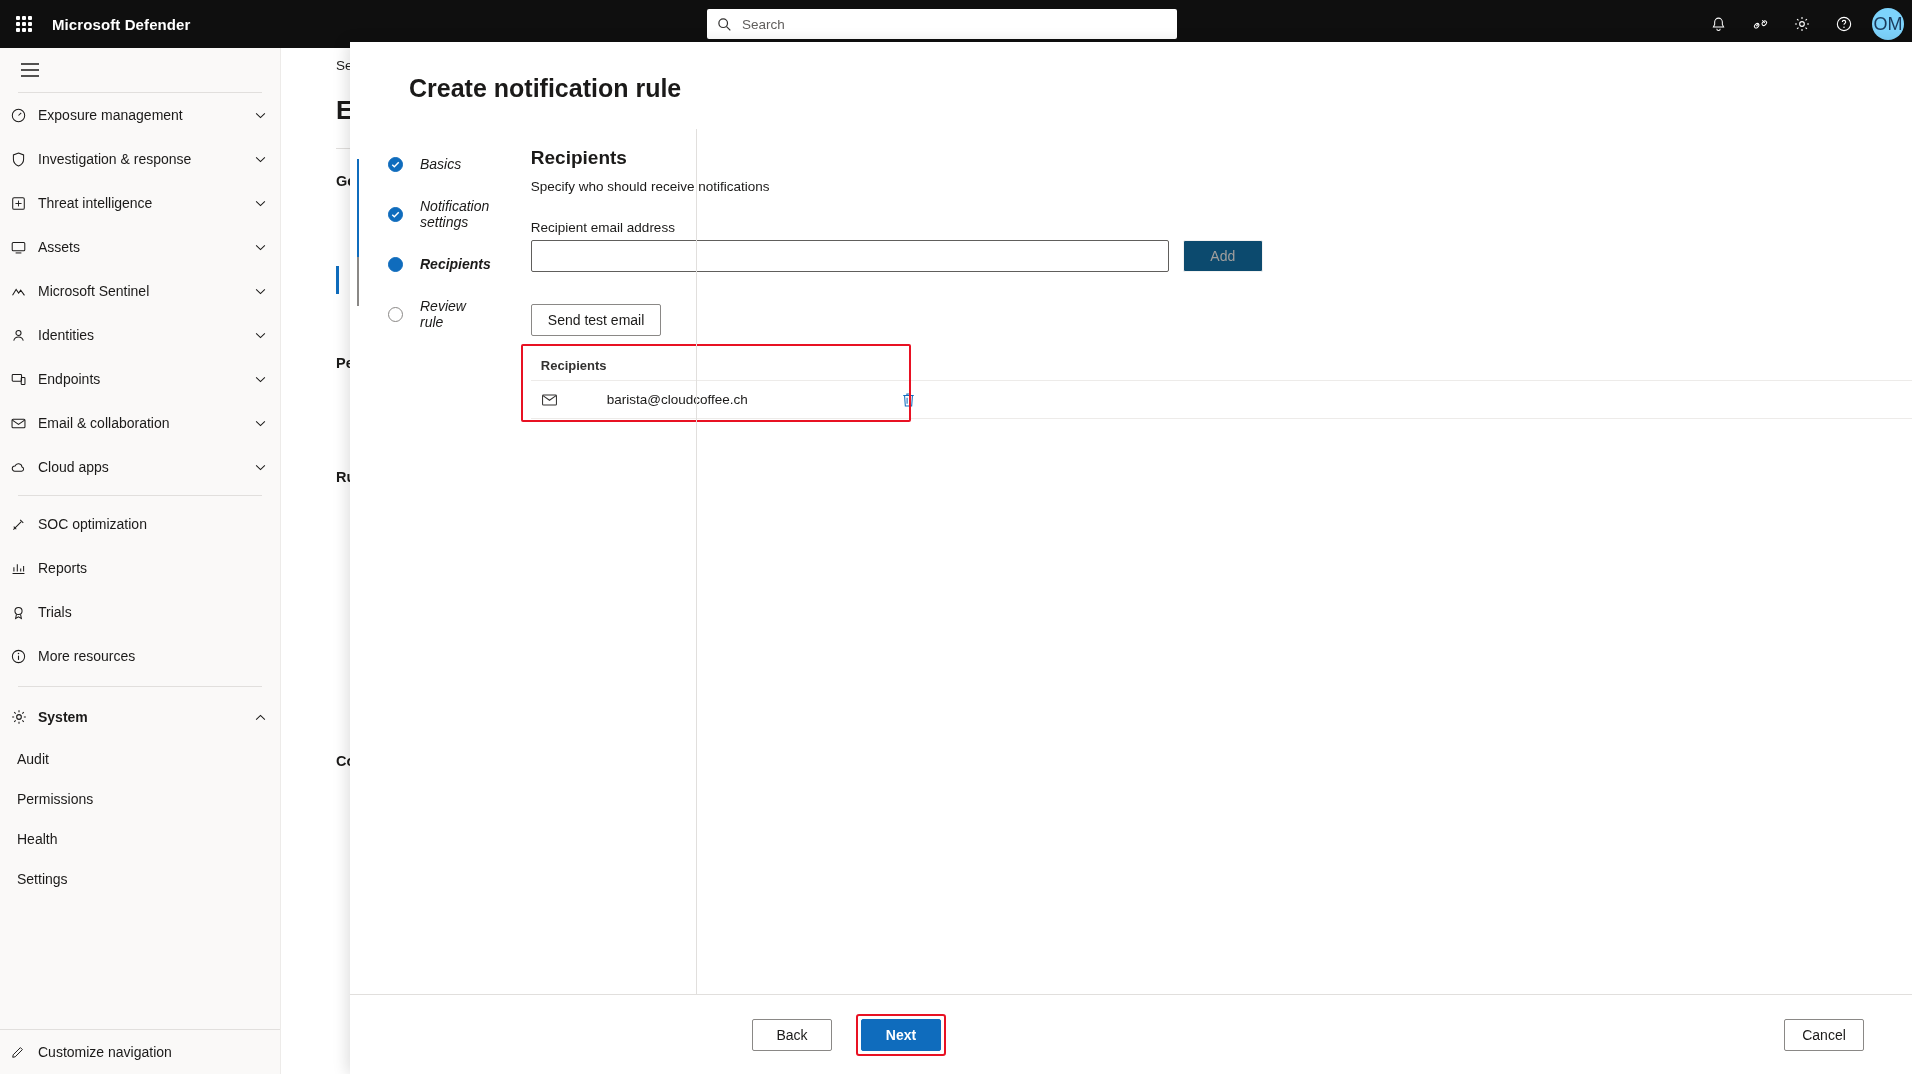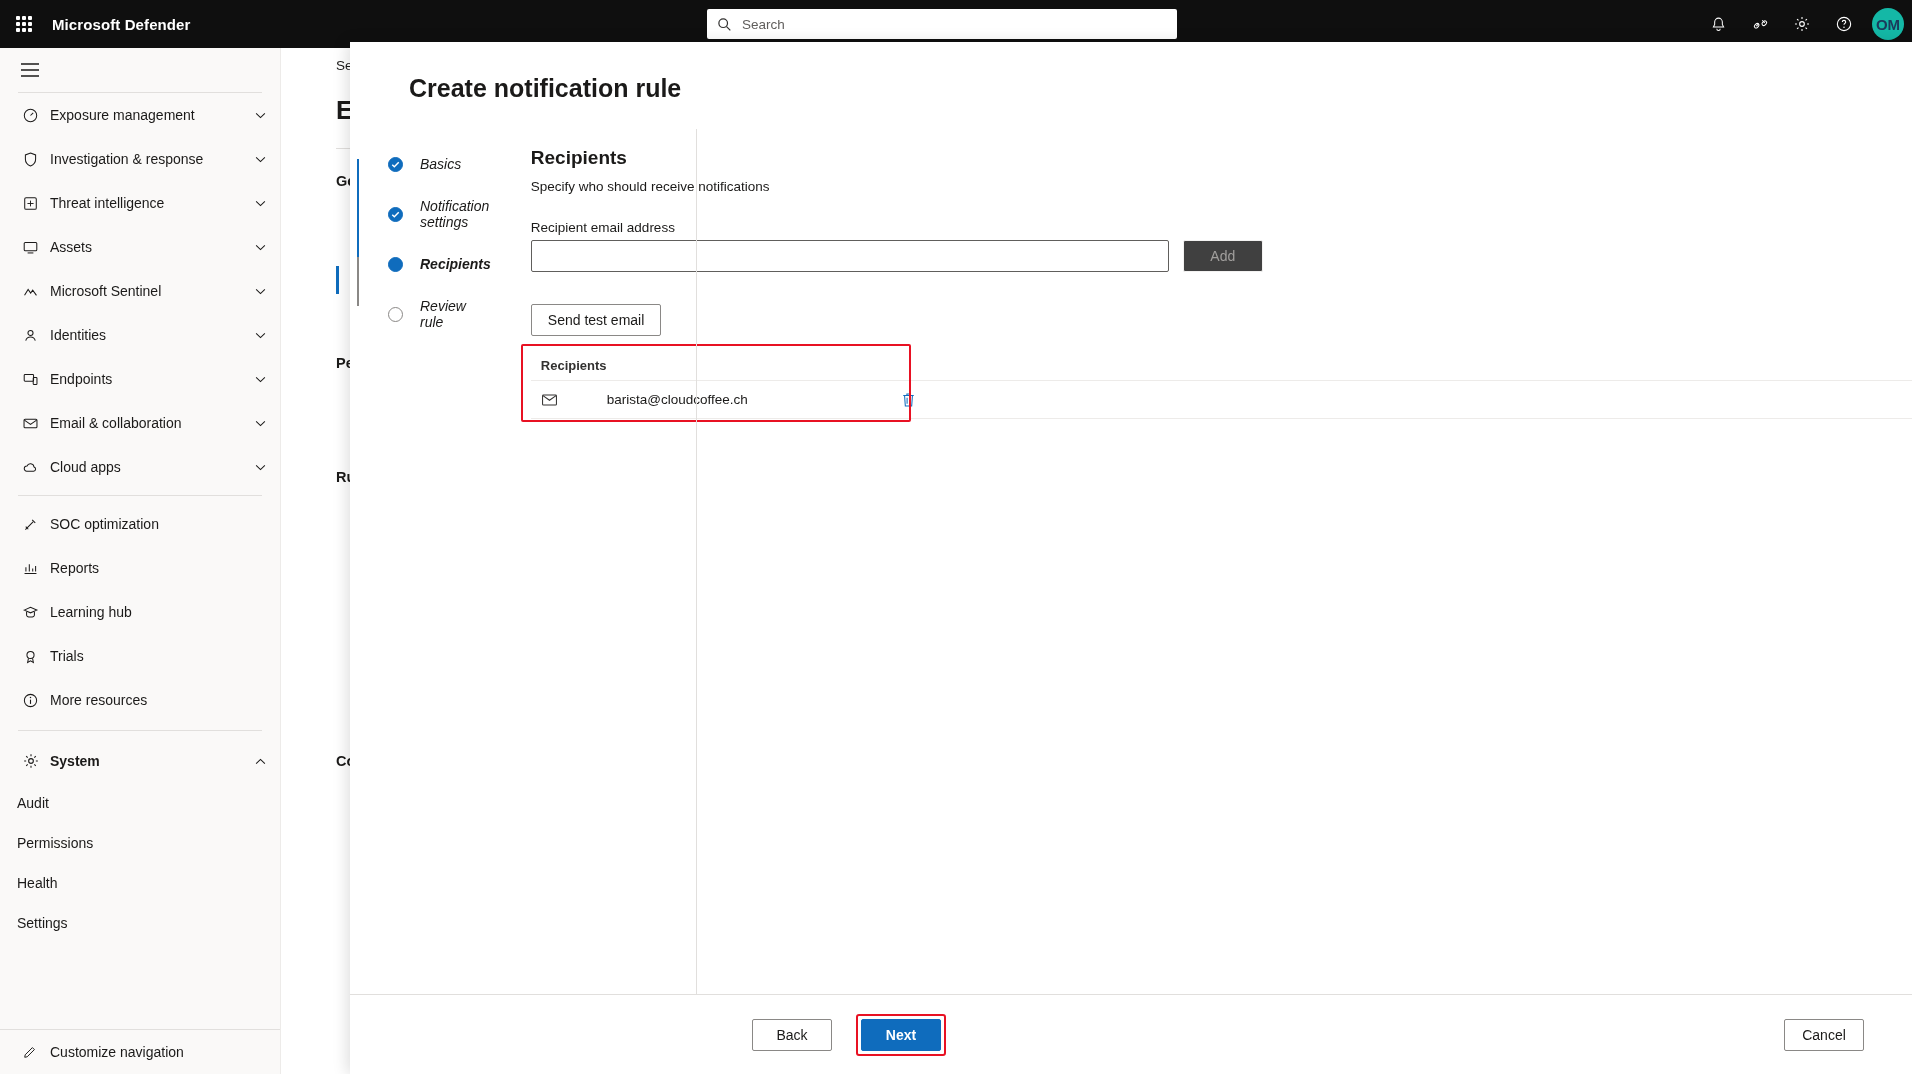--- a/index.html
+++ b/index.html
@@ -49,40 +49,40 @@
   .topright {
     position: absolute; right: 8px; top: 0; height: 48px;
     display: flex; align-items: center; gap: 2px;
   }
   .tr-btn {
     width: 40px; height: 40px; display: flex; align-items: center; justify-content: center;
     cursor: pointer; border-radius: 2px;
   }
   .avatar {
     width: 32px; height: 32px; border-radius: 50%;
-    background: #14b8a6; color: #1b3a5c;
+    background: #7dd3fc; color: #1b3a5c;
     display: flex; align-items: center; justify-content: center;
-    font-size: 15px; font-weight: 700; margin-left: 6px; cursor: pointer;
+    font-size: 18px; font-weight: 400; margin-left: 6px; cursor: pointer;
   }
 
   
   .leftnav {
     position: absolute; top: 48px; left: 0; width: 281px; bottom: 0;
     background: #faf9f8;
     border-right: 1px solid #edebe9;
     overflow: hidden;
     z-index: 10;
   }
   .hamburger {
     height: 44px; display: flex; align-items: center; padding-left: 21px; cursor: pointer;
   }
   .nav-divider { height: 1px; background: #e1dfdd; margin: 0 18px; }
   .nav-item {
     height: 44px; display: flex; align-items: center;
-    padding-left: 22px; padding-right: 14px; cursor: pointer;
+    padding-left: 10px; padding-right: 14px; cursor: pointer;
     color: #1b1a19; font-size: 14px;
   }
   .nav-ico { width: 28px; display: flex; align-items: center; justify-content: flex-start; color: #1b1a19; }
   .nav-label { flex: 1; }
   .nav-chev { color: #1b1a19; display: flex; align-items: center; }
   .nav-sub {
     height: 40px; display: flex; align-items: center;
     padding-left: 17px; font-size: 14px; cursor: pointer; color: #1b1a19;
   }
   .nav-bottom {
@@ -164,21 +164,21 @@
     width: 638px; height: 32px; border: 1px solid #605e5c; border-radius: 2px;
     padding: 0 8px; font-family: "Liberation Sans", sans-serif; font-size: 14px;
     outline: none; background: #ffffff;
   }
   .btn {
     height: 32px; min-width: 80px; padding: 0 16px;
     font-family: "Liberation Sans", sans-serif; font-size: 14px;
     border: 1px solid #8a8886; background: #ffffff; color: #1b1a19;
     border-radius: 2px; cursor: pointer;
   }
-  .btn.disabled { background: #404040; color: #a19f9d; border-color: #f3f2f1; cursor: default; }
+  .btn.disabled { background: #0c4a6e; color: #a19f9d; border-color: #f3f2f1; cursor: default; }
   .btn.primary { background: #0f6cbd; border-color: #0f6cbd; color: #ffffff; font-weight: 600; }
   .testrow { display: flex; align-items: center; justify-content: space-between; margin-top: 32px; width: 1445px; }
 
   .table-wrap { margin-top: 16px; width: 1445px; position: relative; }
   .table-head {
     font-size: 13px; color: #323130; font-weight: 600;
     padding: 6px 0 7px 10px; border-bottom: 1px solid #edebe9;
   }
   .table-row {
     display: flex; align-items: center; height: 38px;
@@ -417,29 +417,20 @@
 
   <div class="nav-item">
     <span class="nav-ico">
       <svg width="17" height="17" viewBox="0 0 20 20">
           <path d="M3 16h14M4.6 13.4V8.6M8.6 13.4V5M12.6 13.4V10M16 13.4V7" fill="none" stroke="#1b1a19" stroke-width="1.2"></path>
         </svg>
     </span>
     <span class="nav-label">Reports</span>
   </div>
 
-  <div class="nav-item">
-    <span class="nav-ico">
-      <svg width="17" height="17" viewBox="0 0 20 20">
-          <path d="M2.6 7.2L10 4l7.4 3.2L10 10.4z" fill="none" stroke="#1b1a19" stroke-width="1.2"></path>
-          <path d="M5.4 9v4c0 1.4 2.1 2.4 4.6 2.4s4.6-1 4.6-2.4V9" fill="none" stroke="#1b1a19" stroke-width="1.2"></path>
-        </svg>
-    </span>
-    <span class="nav-label">Learning hub</span>
-  </div>
 
   <div class="nav-item">
     <span class="nav-ico">
       <svg width="17" height="17" viewBox="0 0 20 20">
           <circle cx="10" cy="8.2" r="4.2" fill="none" stroke="#1b1a19" stroke-width="1.2"></circle>
           <path d="M7.6 12.2L6.6 17l3.4-1.8L13.4 17l-1-4.8" fill="none" stroke="#1b1a19" stroke-width="1.2"></path>
         </svg>
     </span>
     <span class="nav-label">Trials</span>
   </div>

